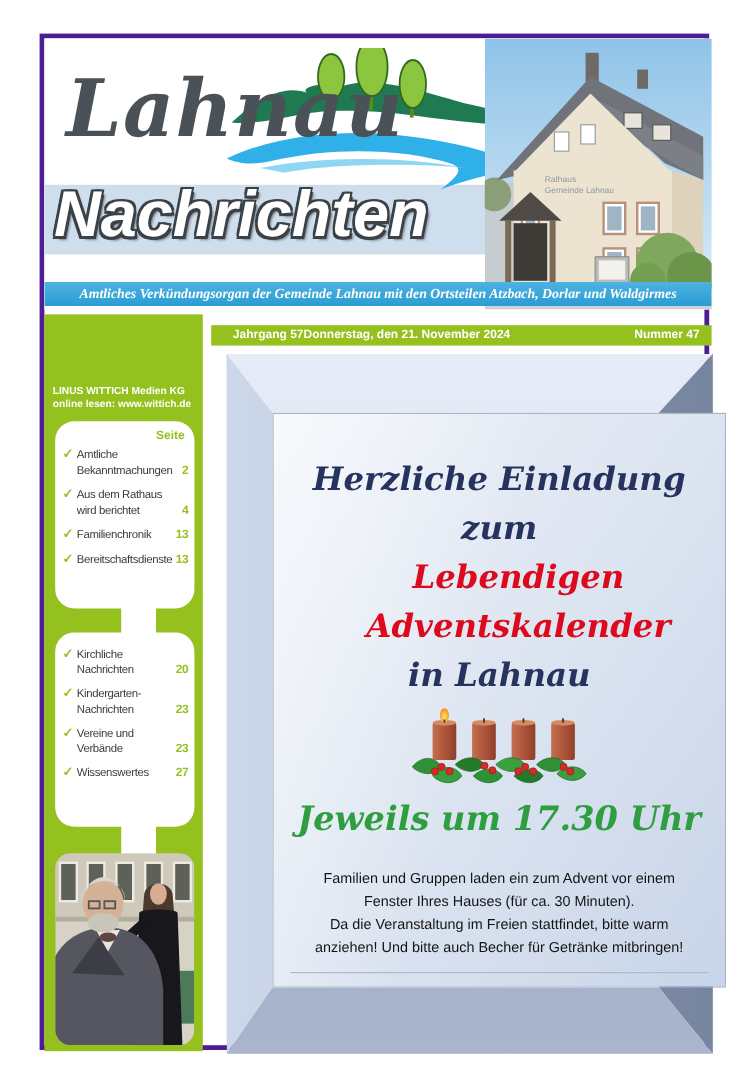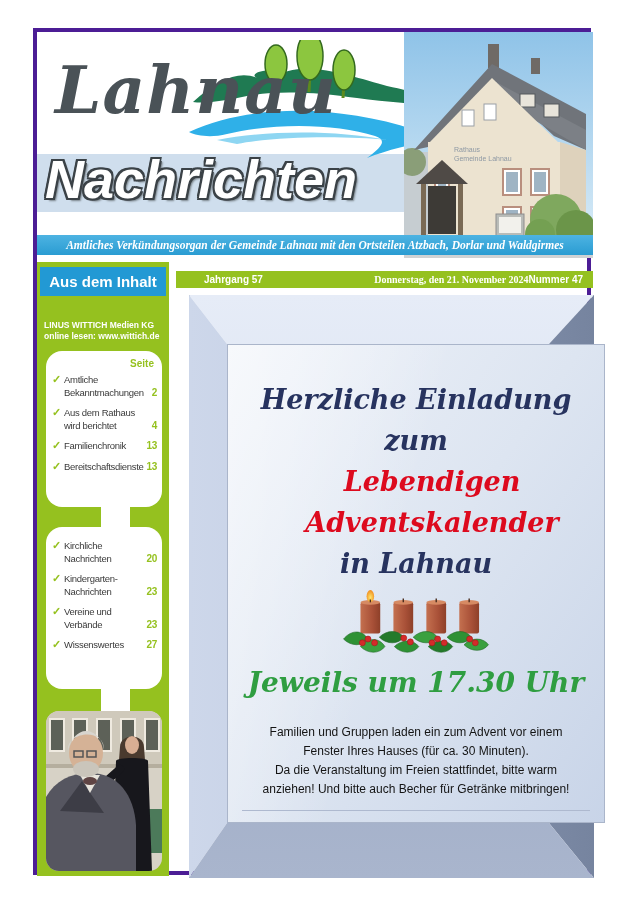--- a/index.html
+++ b/index.html
@@ -20,22 +20,22 @@
                      0 -2px 0 #3b4247,0 2px 0 #3b4247,-2px 0 0 #3b4247,3px 3px 2px #7b858c;}
   .hdr-photo{position:absolute;left:367px;top:0;width:190px;height:226px;}
   .banner{position:absolute;left:0;top:203px;width:556px;height:20px;
           background:linear-gradient(180deg,#4db3e2,#2a9cd2);color:#fff;
           font-family:"Liberation Serif",serif;font-style:italic;font-weight:bold;
           font-size:11.5px;line-height:20px;text-align:center;}
 
   
   .datebar{position:absolute;left:139px;top:239px;width:417px;height:17px;background:#95c11f;
            display:flex;align-items:center;color:#fff;font-weight:bold;font-size:10px;}
-  .datebar .l{padding-left:28px;}
-  .datebar .c{flex:1;text-align:right;font-family:Liberation Serif, serif;}
+  .datebar .l{padding-left:6px;margin-left:12px;}
+  .datebar .c{flex:1;text-align:left;}
   .datebar .r{padding-right:10px;}
 
   
   .sidebar{position:absolute;left:0;top:230px;width:132px;height:614px;background:#95c11f;}
   .sb-title{position:absolute;left:3px;top:5px;width:126px;height:29px;background:#2299d4;
             color:#fff;font-weight:bold;font-size:15px;line-height:29px;text-align:center;}
   .sb-pub{position:absolute;left:7px;top:58px;color:#fff;font-weight:bold;font-size:8.5px;line-height:11px;}
   .toc-box{position:absolute;left:9px;width:116px;background:#fff;border-radius:16px;
            box-sizing:border-box;padding:7px 5px 6px 6px;}
   .toc-box.b1{top:89px;height:156px;}
@@ -171,21 +171,20 @@
     <div class="banner">Amtliches Verkündungsorgan der Gemeinde Lahnau mit den Ortsteilen Atzbach, Dorlar und Waldgirmes</div>
   </div>
 
   <div class="datebar">
     <span class="l">Jahrgang 57</span>
     <span class="c">Donnerstag, den 21. November 2024</span>
     <span class="r">Nummer 47</span>
   </div>
 
   <div class="sidebar">
-    <div class="sb-title">Aus dem Inhalt</div>
     <div class="sb-pub">
       <div>LINUS WITTICH Medien KG</div>
       <div>online lesen: www.wittich.de</div>
     </div>
 
     <div class="toc-box b1">
       <div class="seite">Seite</div>
       <div class="toc-rows">
             <div class="toc-row">
               <span class="chk">✓</span>

